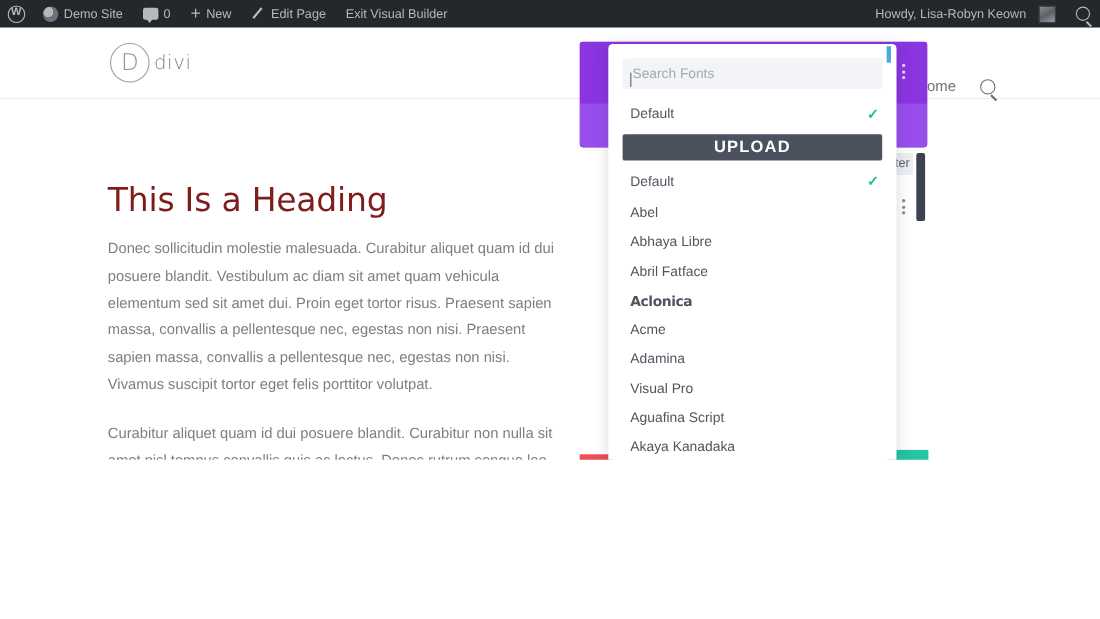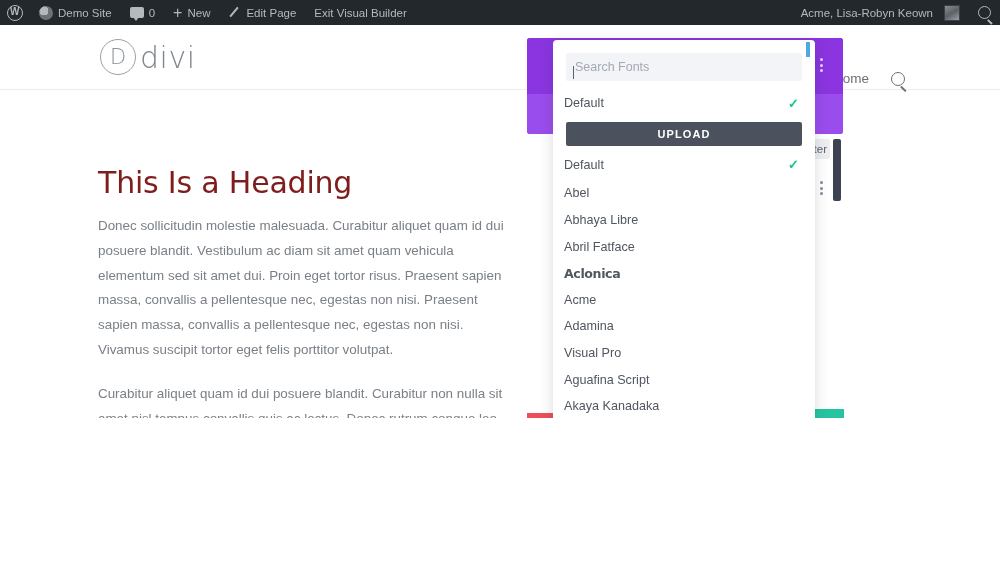--- a/index.html
+++ b/index.html
@@ -147,21 +147,21 @@
     border-radius: 50%;
     display: flex;
     align-items: center;
     justify-content: center;
     font-size: 21px;
     color: #8b9196;
     font-family: "DejaVu Sans", sans-serif;
     font-weight: 300;
   }
   .logo-text {
-    font-size: 30px;
+    font-size: 18px;
     color: #7f858a;
     font-weight: 300;
     letter-spacing: 0.5px;
     font-family: "DejaVu Sans", sans-serif;
     text-align: right;
   }
   .nav-right {
     position: absolute;
     right: 95px; top: 46px;
     display: flex;
@@ -378,40 +378,40 @@
     width: 1px; height: 13px;
     background: #5b6170;
     z-index: 41;
   }
 
   .font-row {
     position: relative;
     height: 26.6px;
     display: flex;
     align-items: center;
-    padding: 0 11px;
+    padding: 0 20px;
     font-size: 12.6px;
     color: #50565f;
   }
   .font-row .check {
     position: absolute;
     right: 16px;
     color: #1ec391;
     font-size: 13px;
     font-weight: bold;
   }
   .row-default-1 { margin-top: 9px; }
 
   .upload-btn {
     margin: 5px 13px 6px 13px;
     height: 24px;
     background: #4b525e;
     border-radius: 2px;
     color: #ffffff;
-    font-size: 11px;
+    font-size: 15px;
     font-weight: bold;
     letter-spacing: 1.1px;
     display: flex;
     align-items: center;
     justify-content: center;
     cursor: pointer;
   }
 
   .font-list { padding-top: 2px; }
 
@@ -442,21 +442,21 @@
     <div class="ab-item">
       <span class="pencil-icon"></span>
       <span>Edit Page</span>
     </div>
     <div class="ab-item">
       <span>Exit Visual Builder</span>
     </div>
     <div class="ab-spacer"></div>
     <div class="ab-right">
       <div class="ab-item">
-        <span>Acme, Lisa-Robyn Keown</span>
+        <span>Howdy, Lisa-Robyn Keown</span>
         <span class="avatar-sq"></span>
       </div>
       <div class="ab-item">
         <span class="search-ab"></span>
       </div>
     </div>
   </div>
 
   <div class="site-header">
     <div class="logo-wrap">

